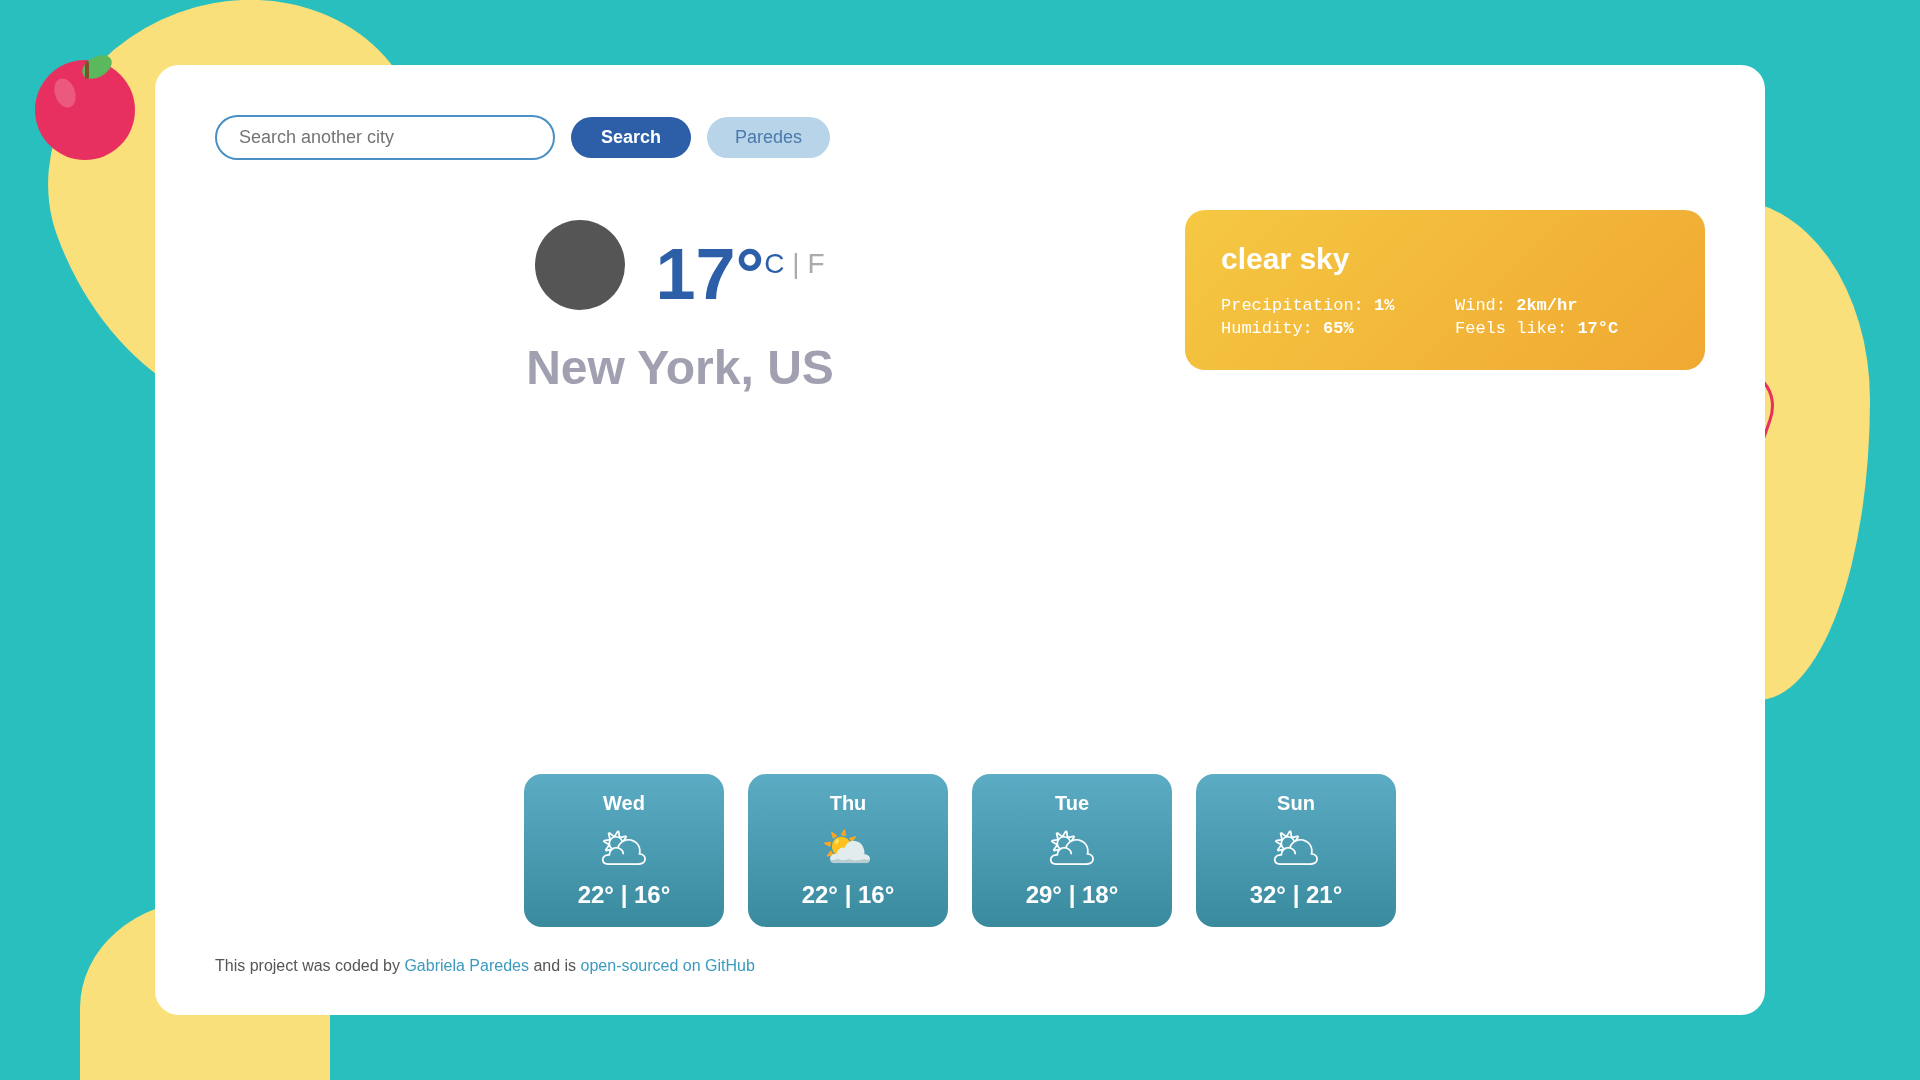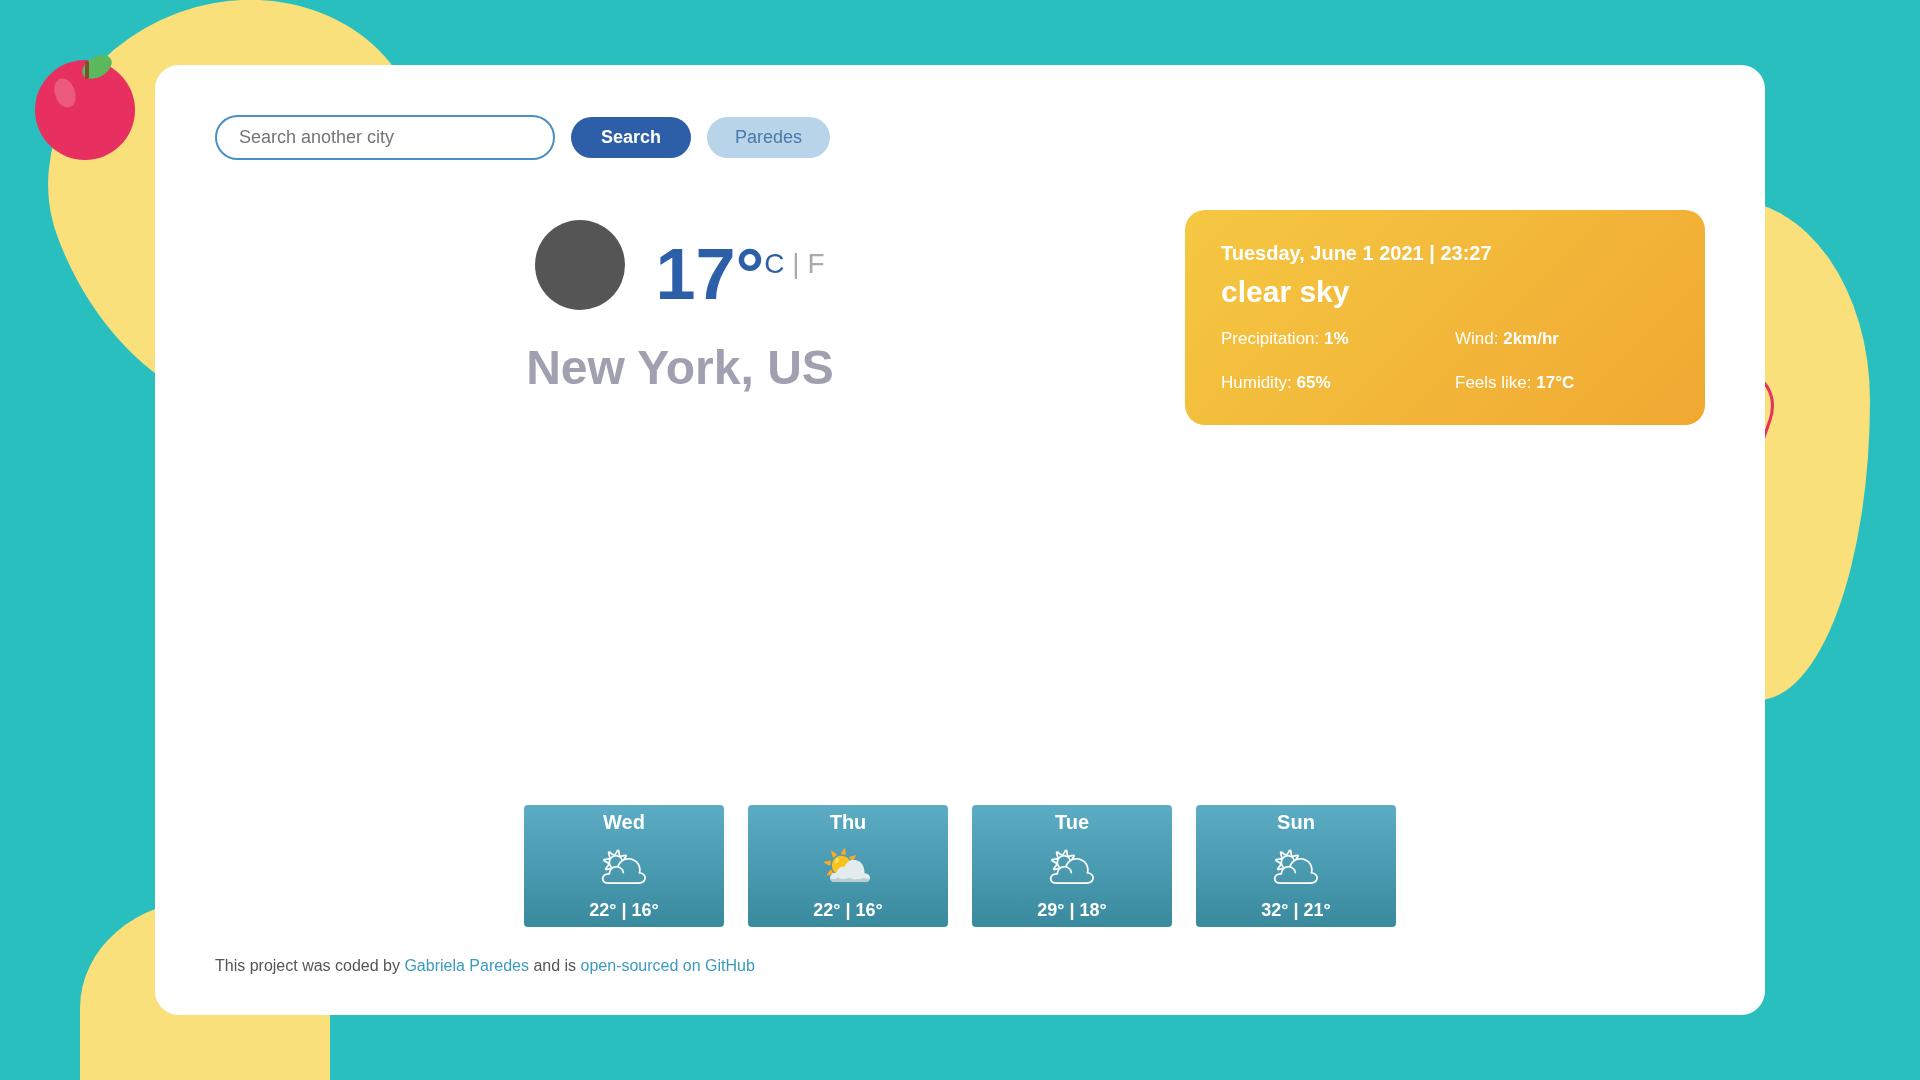--- a/index.html
+++ b/index.html
@@ -201,63 +201,64 @@
 
     .info-condition {
       font-size: 30px;
       font-weight: 700;
       margin-bottom: 20px;
     }
 
     .info-details {
       display: grid;
       grid-template-columns: 1fr 1fr;
-      gap: 24px 20px;
+      gap: 4px 20px;
+      font-family: Liberation Mono, monospace;
     }
 
     .info-detail-item {
       font-size: 17px;
     }
 
     .info-detail-item strong {
       font-weight: 700;
     }
 
     
     .forecast-row {
       display: flex;
       gap: 24px;
       margin-top: 30px;
       justify-content: center;
     }
 
     .forecast-card {
       background: linear-gradient(180deg, #5bacc4 0%, #3a8a9e 100%);
-      border-radius: 4px;
+      border-radius: 18px;
       width: 200px;
-      padding: 6px 16px;
+      padding: 18px 16px;
       display: flex;
       flex-direction: column;
       align-items: center;
       gap: 12px;
       color: white;
     }
 
     .forecast-day {
       font-size: 20px;
       font-weight: 700;
     }
 
     .forecast-icon {
       font-size: 42px;
       line-height: 1;
     }
 
     .forecast-temps {
-      font-size: 18px;
+      font-size: 24px;
       font-weight: 600;
       text-align: right;
     }
 
     
     .footer {
       margin-top: 30px;
       font-size: 16px;
       color: #555;
     }
@@ -321,21 +322,20 @@
           <span class="temp-unit">
             <span>C</span><span class="temp-separator"> | </span><span class="temp-unit-f">F</span>
           </span>
         </div>
       </div>
       <div class="city-name">New York, US</div>
     </div>
 
     <div class="right-panel">
       <div class="info-card">
-        <div class="info-date">Tuesday, June 1 2021 | 23:27</div>
         <div class="info-condition">clear sky</div>
         <div class="info-details">
           <div class="info-detail-item">
             <span>Precipitation:</span>
             <strong>1%</strong>
           </div>
           <div class="info-detail-item">
             <span>Wind:</span>
             <strong>2km/hr</strong>
           </div>

